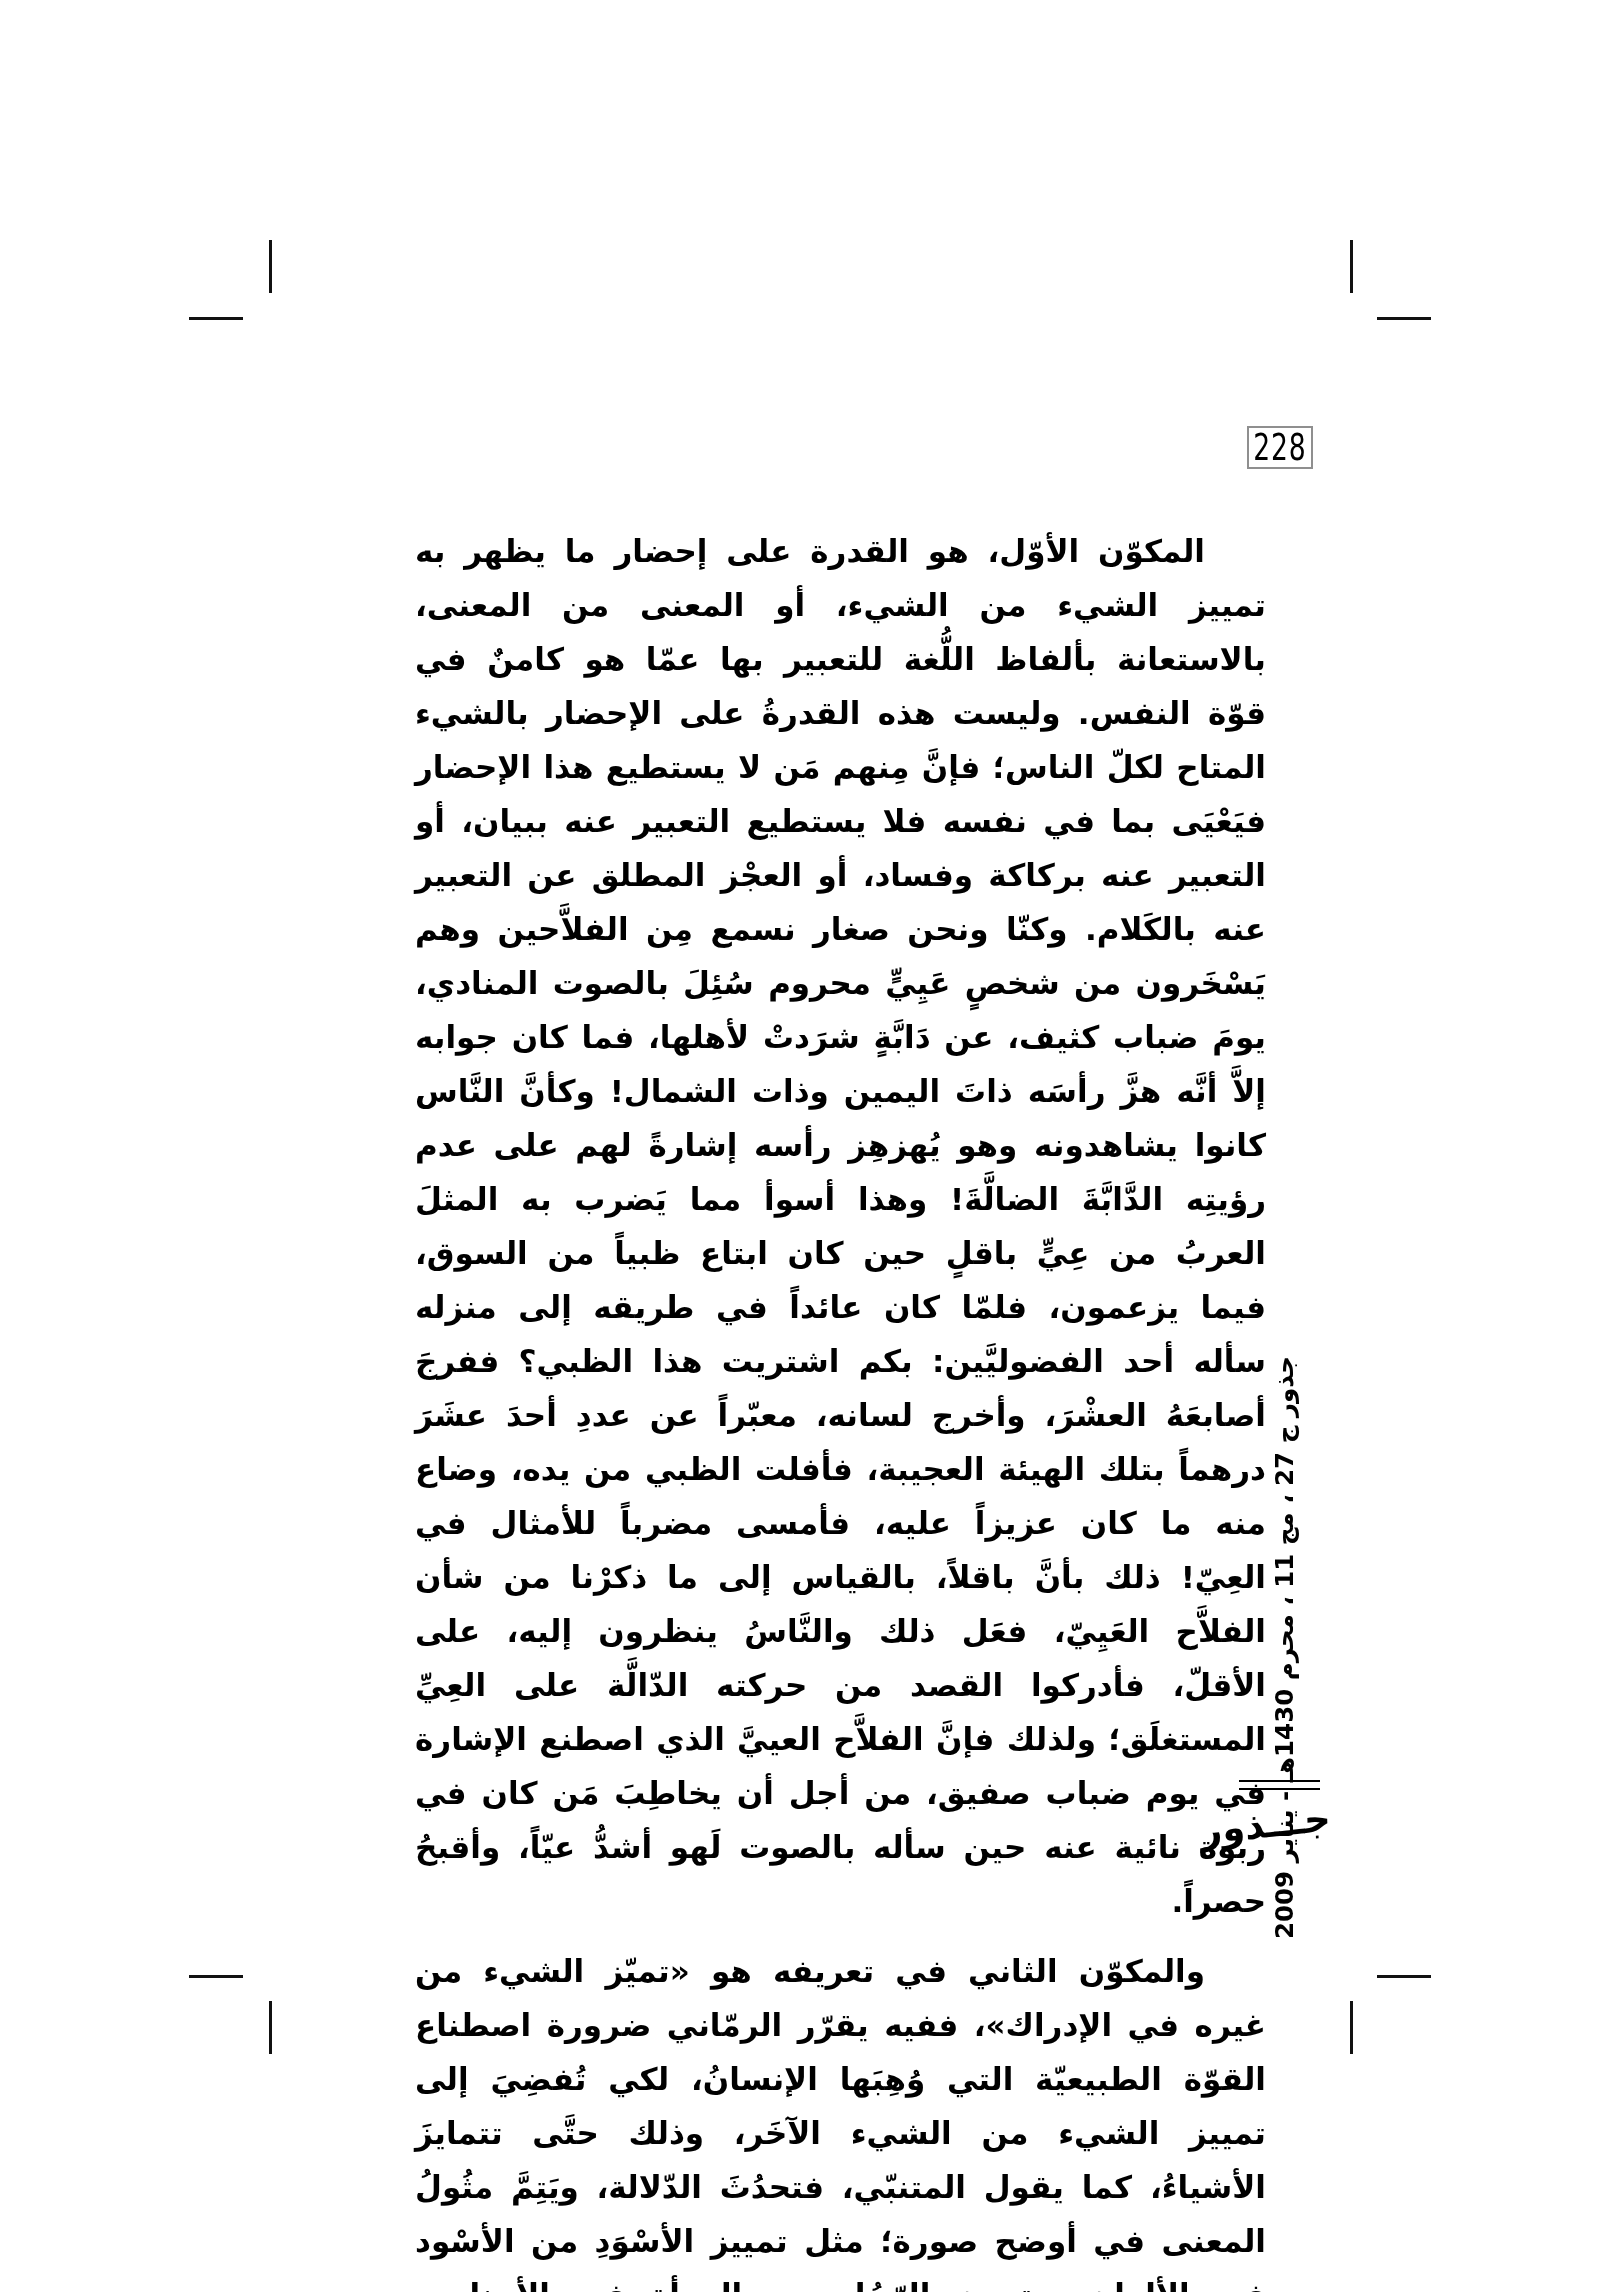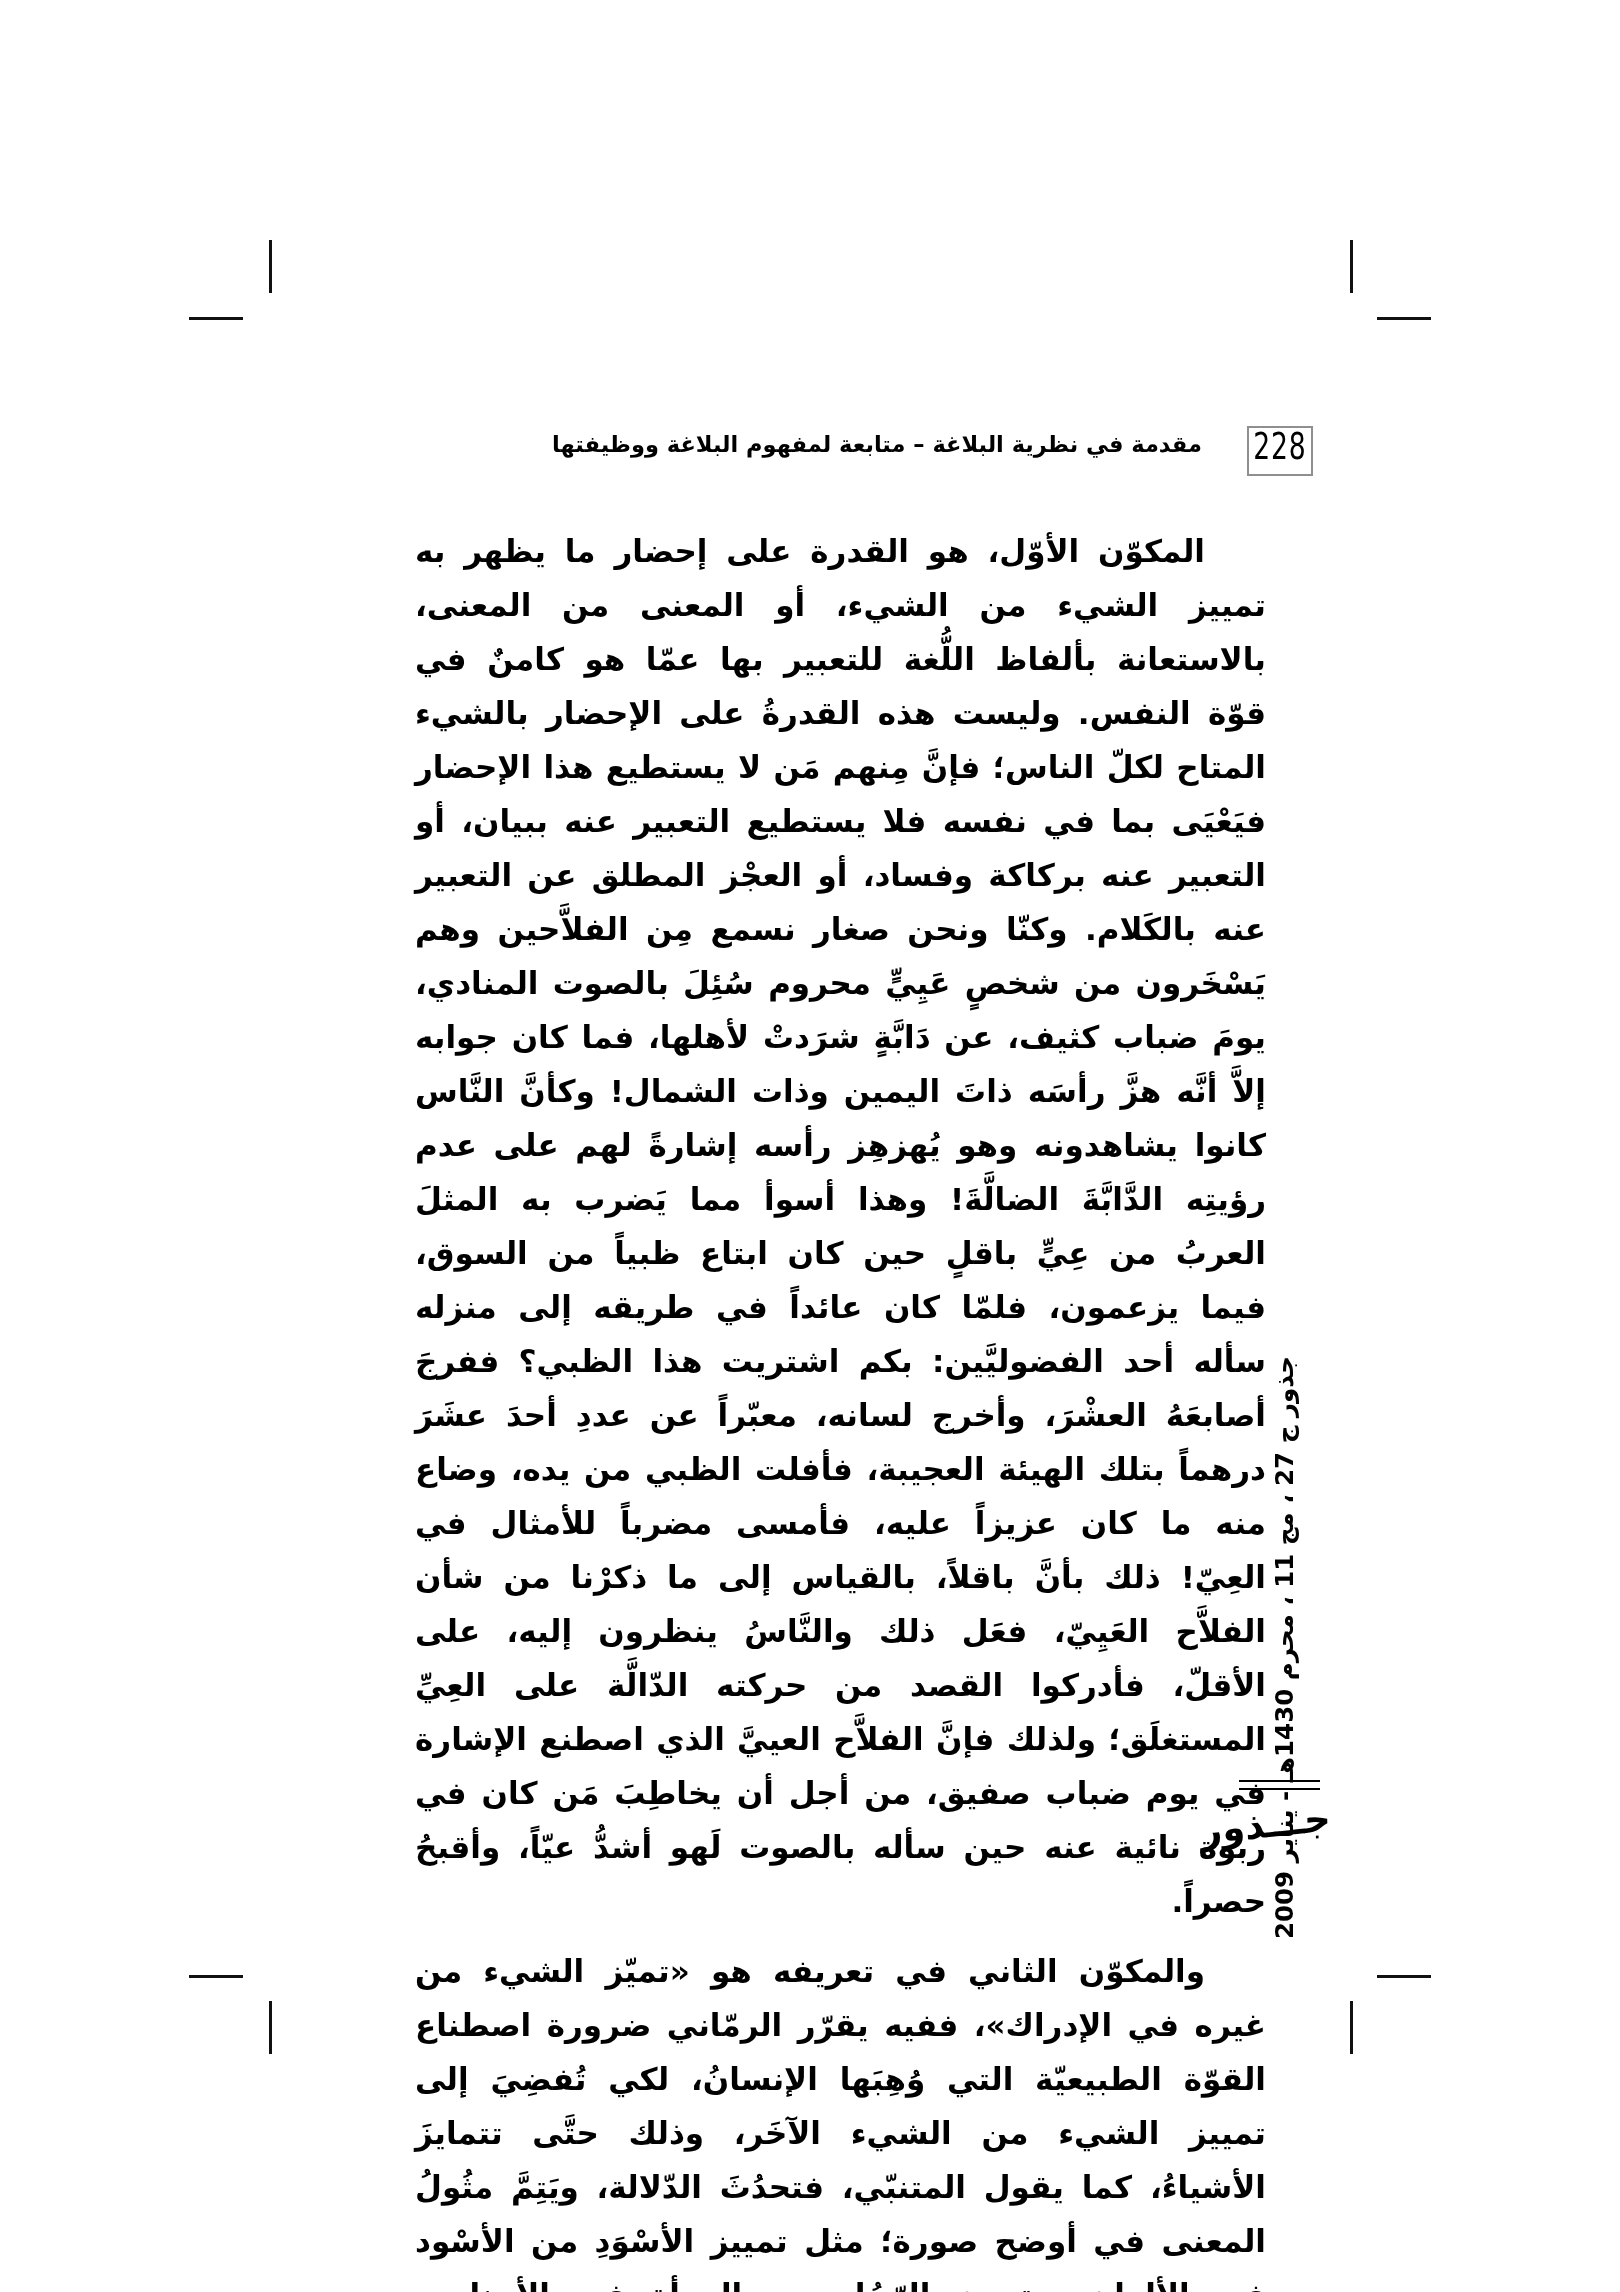--- a/index.html
+++ b/index.html
@@ -31,23 +31,23 @@
     position: absolute;
     top: 431px; right: 418px;
     direction: rtl;
     font-size: 22.5px; font-weight: bold;
     white-space: nowrap;
     letter-spacing: 0.3px;
   }
   .page-number-box {
     position: absolute;
     left: 1247px; top: 426px;
-    width: 66px; height: 50px;
+    width: 66px; height: 43px;
     border: 2.9px solid #8f8f8f;
-    display: flex; align-items: flex-start; justify-content: center;
+    display: flex; align-items: center; justify-content: center;
     background: #fff;
   }
   .page-number-box .num {
     font-size: 37px; font-weight: 400;
     transform: scaleX(0.72);
     letter-spacing: 1px;
     line-height: 1;
   }
 
   
@@ -105,21 +105,20 @@
 
   <div class="mark v tl-v"></div>
   <div class="mark h tl-h"></div>
   <div class="mark v tr-v"></div>
   <div class="mark h tr-h"></div>
   <div class="mark v bl-v"></div>
   <div class="mark h bl-h"></div>
   <div class="mark v br-v"></div>
   <div class="mark h br-h"></div>
 
-  <div class="running-head">مقدمة في نظرية البلاغة – متابعة لمفهوم البلاغة ووظيفتها</div>
 
   <div class="page-number-box">
     <span class="num">228</span>
   </div>
 
   <div class="body-text">
     <p>المكوّن الأوّل، هو القدرة على إحضار ما يظهر به تمييز الشيء من الشيء، أو المعنى من المعنى، بالاستعانة بألفاظ اللُّغة للتعبير بها عمّا هو كامنٌ في قوّة النفس. وليست هذه القدرةُ على الإحضار بالشيء المتاح لكلّ الناس؛ فإنَّ مِنهم مَن لا يستطيع هذا الإحضار فيَعْيَى بما في نفسه فلا يستطيع التعبير عنه ببيان، أو التعبير عنه بركاكة وفساد، أو العجْز المطلق عن التعبير عنه بالكَلام. وكنّا ونحن صغار نسمع مِن الفلاَّحين وهم يَسْخَرون من شخصٍ عَيِيٍّ محروم سُئِلَ بالصوت المنادي، يومَ ضباب كثيف، عن دَابَّةٍ شرَدتْ لأهلها، فما كان جوابه إلاَّ أنَّه هزَّ رأسَه ذاتَ اليمين وذات الشمال! وكأنَّ النَّاس كانوا يشاهدونه وهو يُهزهِز رأسه إشارةً لهم على عدم رؤيتِه الدَّابَّةَ الضالَّةَ! وهذا أسوأ مما يَضرب به المثلَ العربُ من عِيٍّ باقلٍ حين كان ابتاع ظبياً من السوق، فيما يزعمون، فلمّا كان عائداً في طريقه إلى منزله سأله أحد الفضوليَّين: بكم اشتريت هذا الظبي؟ ففرجَ أصابعَهُ العشْرَ، وأخرج لسانه، معبّراً عن عددِ أحدَ عشَرَ درهماً بتلك الهيئة العجيبة، فأفلت الظبي من يده، وضاع منه ما كان عزيزاً عليه، فأمسى مضرباً للأمثال في العِيّ! ذلك بأنَّ باقلاً، بالقياس إلى ما ذكرْنا من شأن الفلاَّح العَيِيّ، فعَل ذلك والنَّاسُ ينظرون إليه، على الأقلّ، فأدركوا القصد من حركته الدّالَّة على العِيِّ المستغلَق؛ ولذلك فإنَّ الفلاَّح العييَّ الذي اصطنع الإشارة في يوم ضباب صفيق، من أجل أن يخاطِبَ مَن كان في ربوة نائية عنه حين سأله بالصوت لَهو أشدُّ عيّاً، وأقبحُ حصراً.</p>
     <p>والمكوّن الثاني في تعريفه هو «تميّز الشيء من غيره في الإدراك»، ففيه يقرّر الرمّاني ضرورة اصطناع القوّة الطبيعيّة التي وُهِبَها الإنسانُ، لكي تُفضِيَ إلى تمييز الشيء من الشيء الآخَر، وذلك حتَّى تتمايزَ الأشياءُ، كما يقول المتنبّي، فتحدُثَ الدّلالة، ويَتِمَّ مثُولُ المعنى في أوضح صورة؛ مثل تمييز الأسْوَدِ من الأسْود في الألوان، وتمييز الرّجُل من المرأة في الأجناس، وتمييز</p>
   </div>
 

